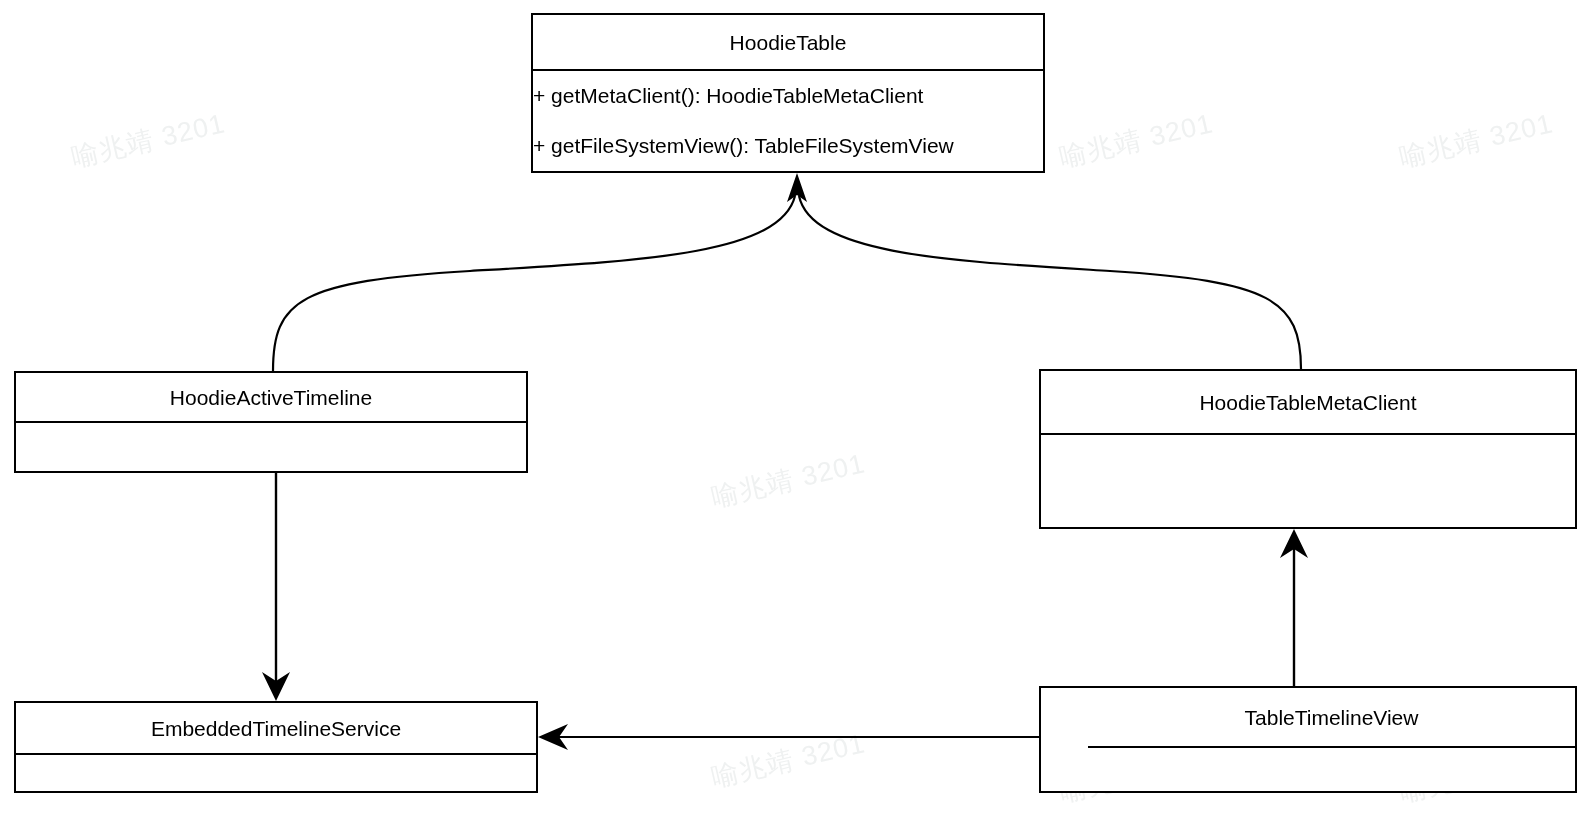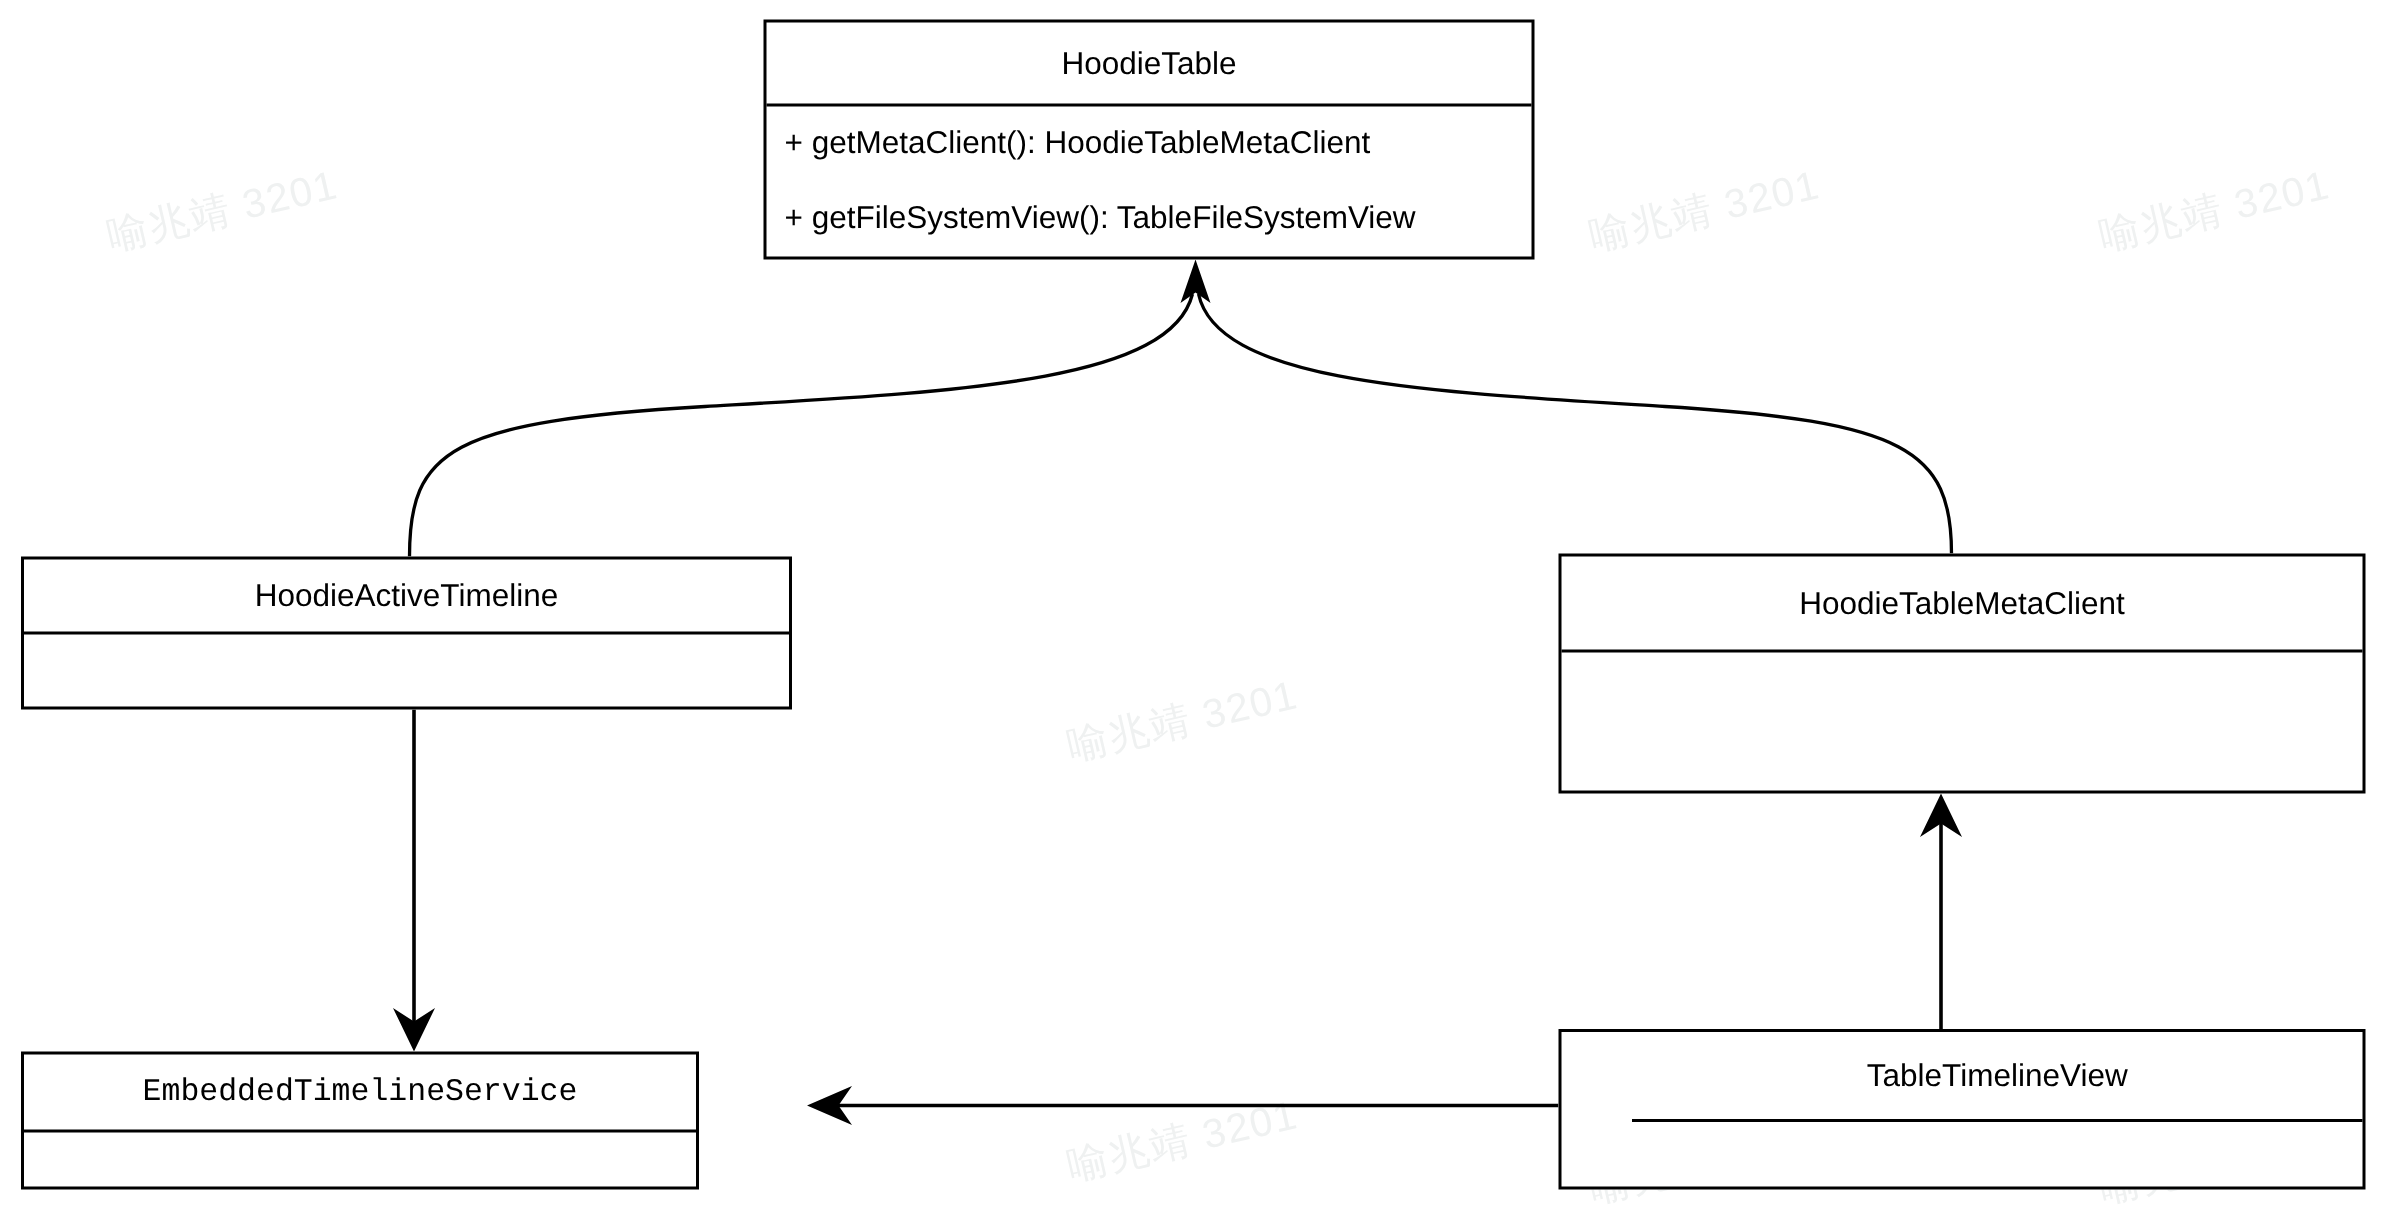--- a/index.html
+++ b/index.html
@@ -70,43 +70,43 @@
     justify-content: center;
     border-bottom: 2px solid #000000;
     background: transparent;
   }
   .uml-compartment {
     background: transparent;
   }
   .uml-member {
     font-size: 21px;
     color: #000000;
-    padding-left: 12px;
+    padding-left: 0;
     display: flex;
     align-items: center;
     white-space: nowrap;
   }
   .uml-compartment.empty { display: block; }
 
   
-  #cls-hoodie-table { left: 509px; top: 13px; width: 514px; height: 160px; }
+  #cls-hoodie-table { left: 531px; top: 13px; width: 514px; height: 160px; }
   #cls-hoodie-table .uml-name { height: 56px; }
   #cls-hoodie-table .uml-compartment { height: 100px; }
   #cls-hoodie-table .uml-member { height: 50px; }
 
   #cls-table-file-system-view { left: 14px; top: 371px; width: 514px; height: 102px; }
   #cls-table-file-system-view .uml-name { height: 50px; }
   #cls-table-file-system-view .uml-compartment { height: 48px; }
 
   #cls-hoodie-table-meta-client { left: 1039px; top: 369px; width: 538px; height: 160px; }
   #cls-hoodie-table-meta-client .uml-name { height: 64px; text-align: right; }
   #cls-hoodie-table-meta-client .uml-compartment { height: 104px; }
   #cls-hoodie-table-meta-client .uml-member { height: 52px; }
 
-  #cls-embedded-timeline-service { left: 14px; top: 701px; width: 452px; height: 92px; font-family: Liberation Mono, monospace; }
+  #cls-embedded-timeline-service { left: 14px; top: 701px; width: 524px; height: 92px; }
   #cls-embedded-timeline-service .uml-name { height: 52px; }
   #cls-embedded-timeline-service .uml-compartment { height: 36px; }
 
   #cls-table-timeline-view { left: 1039px; top: 686px; width: 538px; height: 107px; padding-left: 47px; }
   #cls-table-timeline-view .uml-name { height: 60px; }
   #cls-table-timeline-view .uml-compartment { height: 43px; }
 </style>
 </head>
 <body>
 

